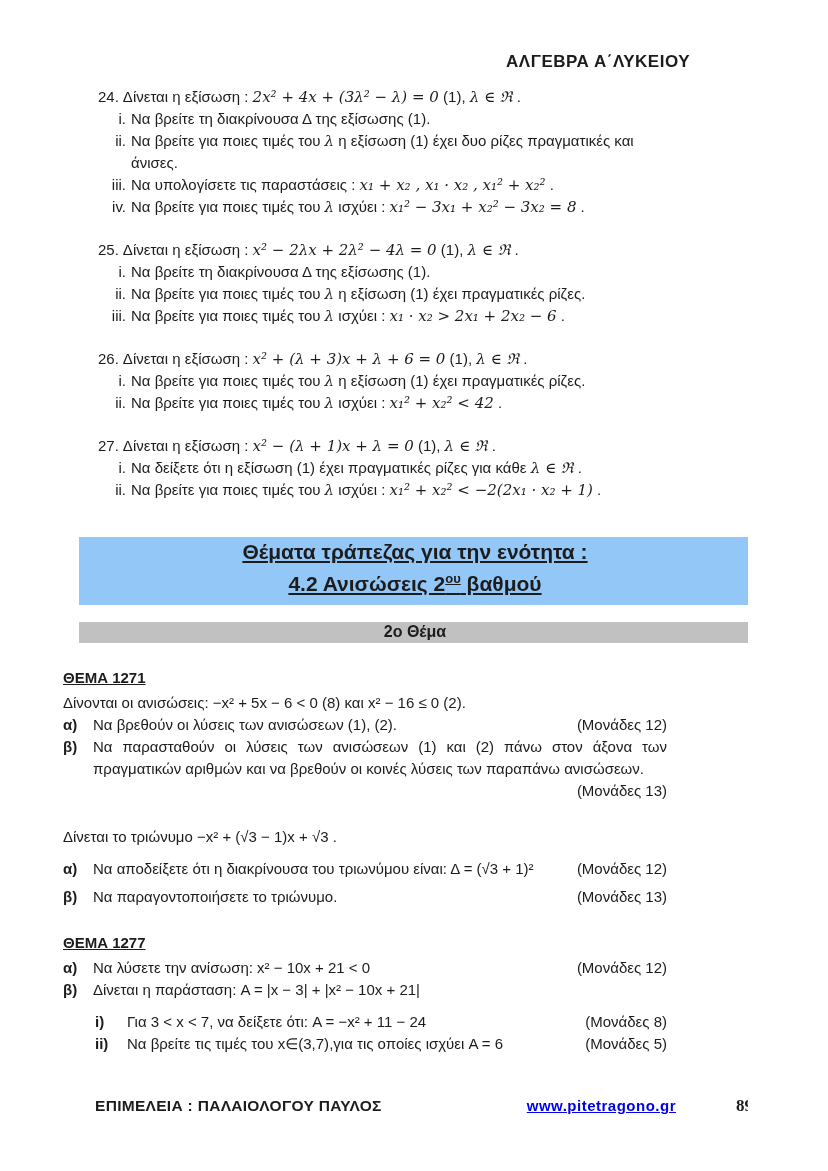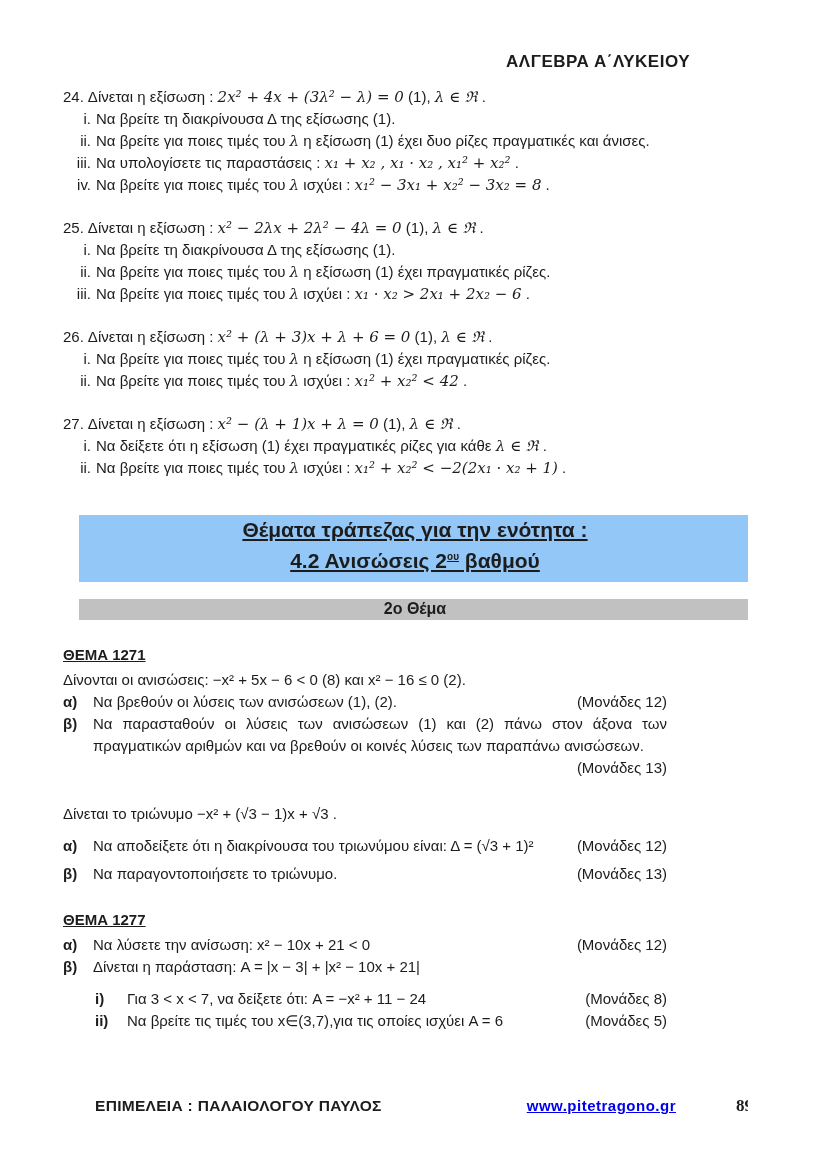--- a/index.html
+++ b/index.html
@@ -14,38 +14,38 @@
   }
   .doc-header {
     padding-top:52px;
     margin-right:58px;
     text-align:right;
     font-weight:bold;
     font-size:17px;
     letter-spacing:0.5px;
   }
   .problems { margin:14px 76px 0 63px; }
-  .prob { margin-bottom:21px; line-height:22px; }
+  .prob { margin-bottom:21px; line-height:22px;margin-left:35px; }
   .prob-intro { white-space:nowrap; }
   .pnum { margin-right:4px; }
   .mathi { font-family:"DejaVu Serif", serif; font-style:italic; font-size:15px; }
   .maths { font-family:"Liberation Sans", sans-serif; }
   .prob-item { display:flex; align-items:baseline; }
   .inum { width:28px; min-width:28px; text-align:right; margin-right:5px; }
   .itext { flex:1; }
   .bank-box {
     margin:36px 0 0 79px;
     width:672px;
     background:#92c7f7;
     text-align:center;
     padding:1px 0 8px 0;
     line-height:27px;
   }
   .bank-line { font-weight:bold; font-size:21px; text-decoration:underline; }
-  .bank-sup { font-size:10px; vertical-align:super;text-decoration:underline; }
+  .bank-sup { font-size:13px; vertical-align:super;text-decoration:underline; }
   .theme-bar {
     margin:17px 0 0 79px;
     width:672px;
     background:#c1c1c1;
     text-align:center;
     font-weight:bold;
     font-size:16px;
     padding:1px 0 2px 0;
   }
   .themes { margin:24px 81px 0 63px; }

